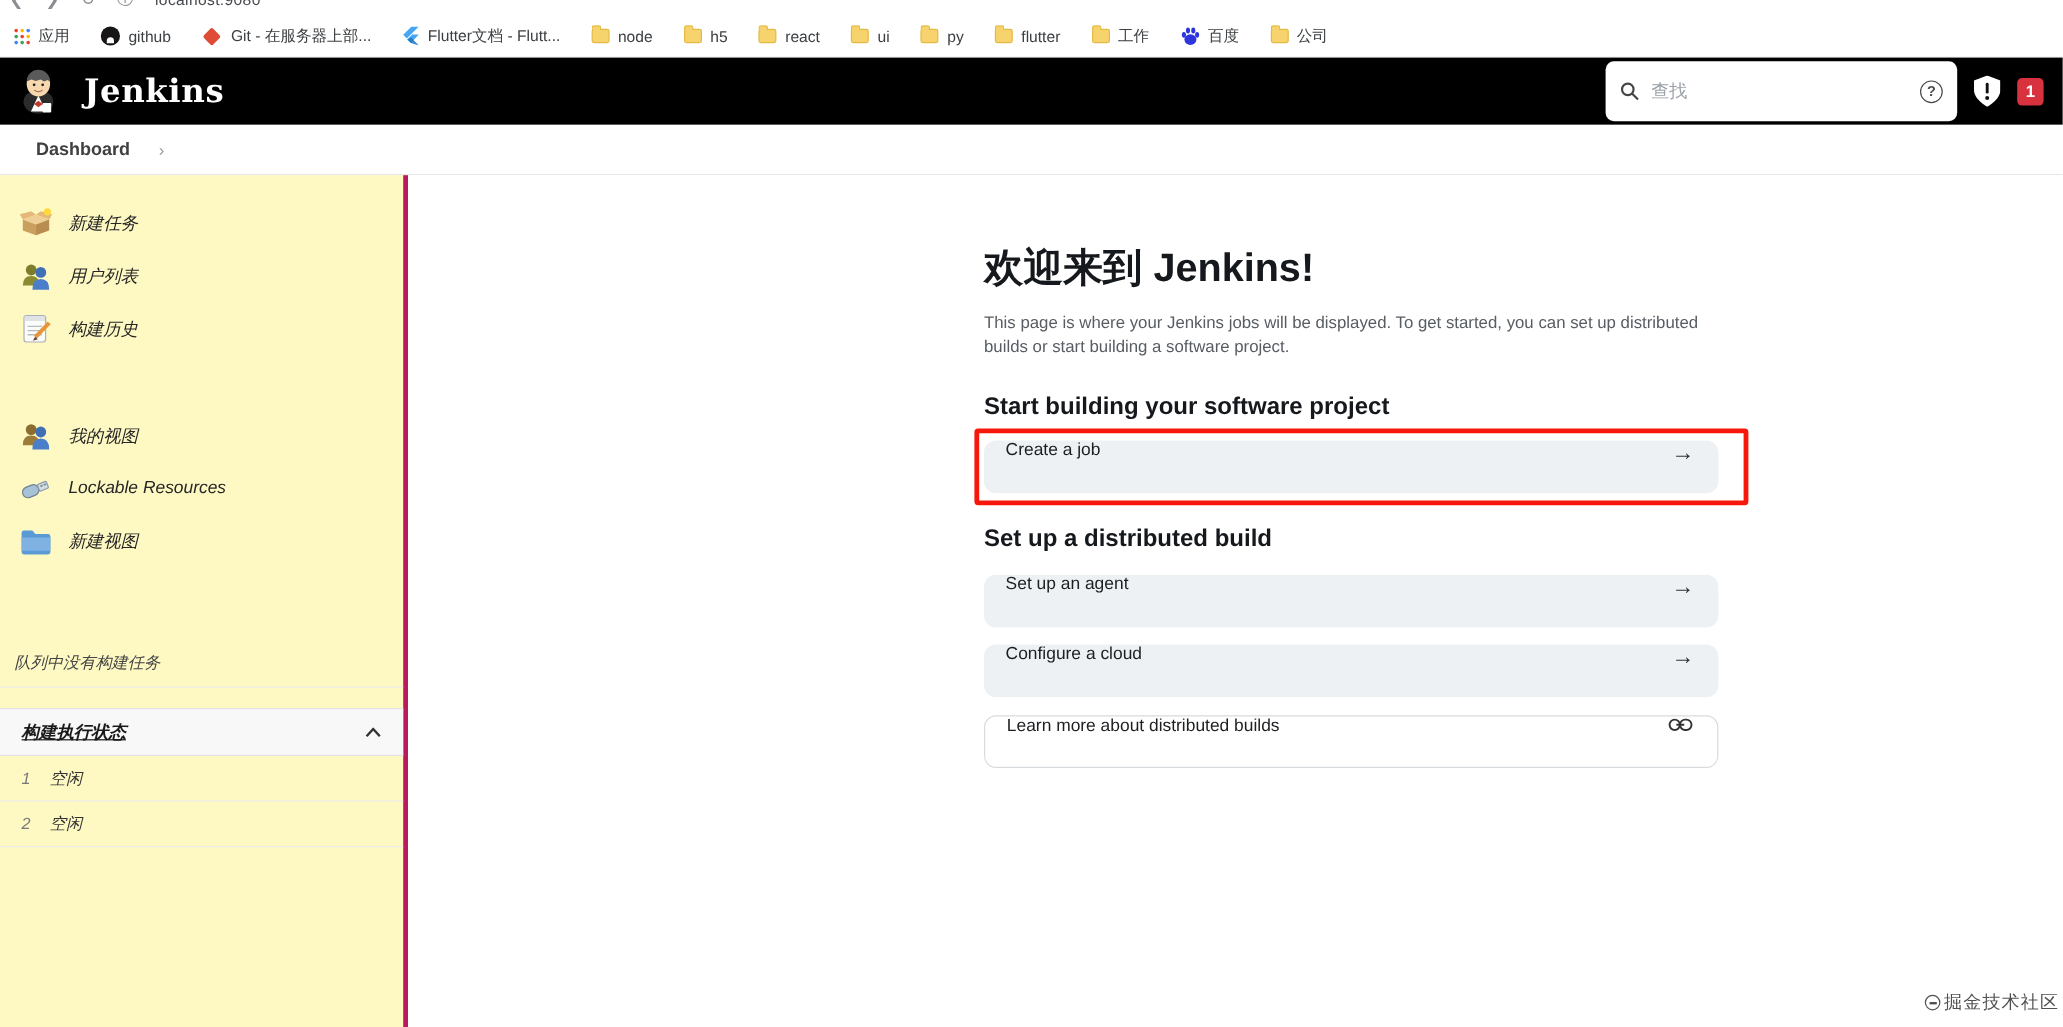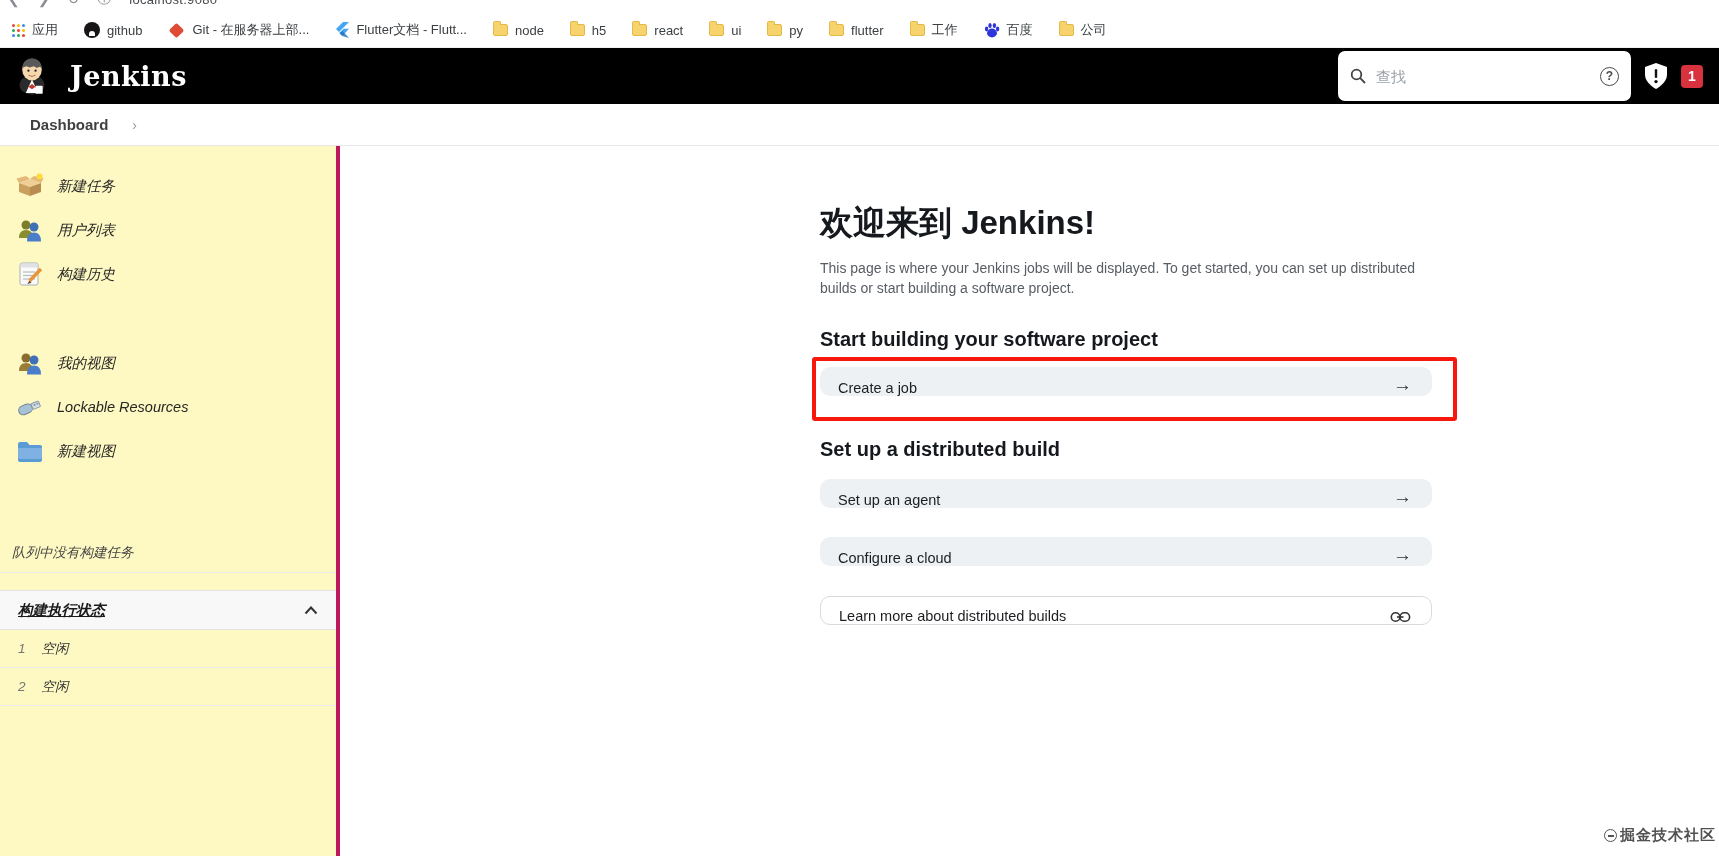--- a/index.html
+++ b/index.html
@@ -70,31 +70,31 @@
               display:flex; align-items:center; padding-left:18px; gap:16px; font-size:13.5px; }
   .exec-num { color:#777; } .exec-status { color:#333; }
 
   
   .welcome-title { position:absolute; left:480px; top:55px; font-size:33px; font-weight:bold; color:#15181c; }
   .welcome-desc  { position:absolute; left:480px; top:112px; width:612px; font-size:14px;
                    line-height:20px; color:#575d63; }
   .sec-heading   { position:absolute; left:480px; font-size:20px; font-weight:bold; color:#15181c; }
   .red-annotation{ position:absolute; left:472px; top:211px; width:645px; height:64px;
                    border:4px solid #f6180c; border-radius:3px; pointer-events:none; }
-  .tile-btn { position:absolute; left:480px; width:612px; height:29px; background:#edf1f3;
-              border:none; border-radius:10px; display:flex; align-items:flex-end;
+  .tile-btn { position:absolute; left:480px; width:612px; height:44px; background:#edf1f3;
+              border:none; border-radius:10px; display:flex; align-items:flex-start;
               justify-content:space-between; padding:0 20px 0 18px; cursor:pointer;
               font-family:"Liberation Sans", sans-serif; }
   .tile-btn .tile-label { font-size:14.5px; color:#1c1e21; }
   .tile-btn .arrow { font-size:19px; color:#303030; }
   .tile-btn.outline { background:#fff; border:1px solid #d7dbdd; }
 
   
   .watermark { position:absolute; right:3px; bottom:11px; display:flex; align-items:center; gap:3px;
-               color:#3a3a3a; font-size:15px; font-weight:bold; letter-spacing:1px; opacity:.88;margin-top:12px; }
+               color:#3a3a3a; font-size:15px; font-weight:normal; letter-spacing:1px; opacity:.88;margin-top:12px; }
   .wm-circle { width:13px; height:13px; border:1.6px solid #3a3a3a; border-radius:50%; position:relative; }
   .wm-circle::after { content:""; position:absolute; left:2.5px; top:5px; width:6px; height:1.6px; background:#3a3a3a; }
 </style>
 </head>
 <body>
 
 <div class="top-strip">
   <div class="strip-inner">
     <span>❮</span>
     <span>❯</span>

